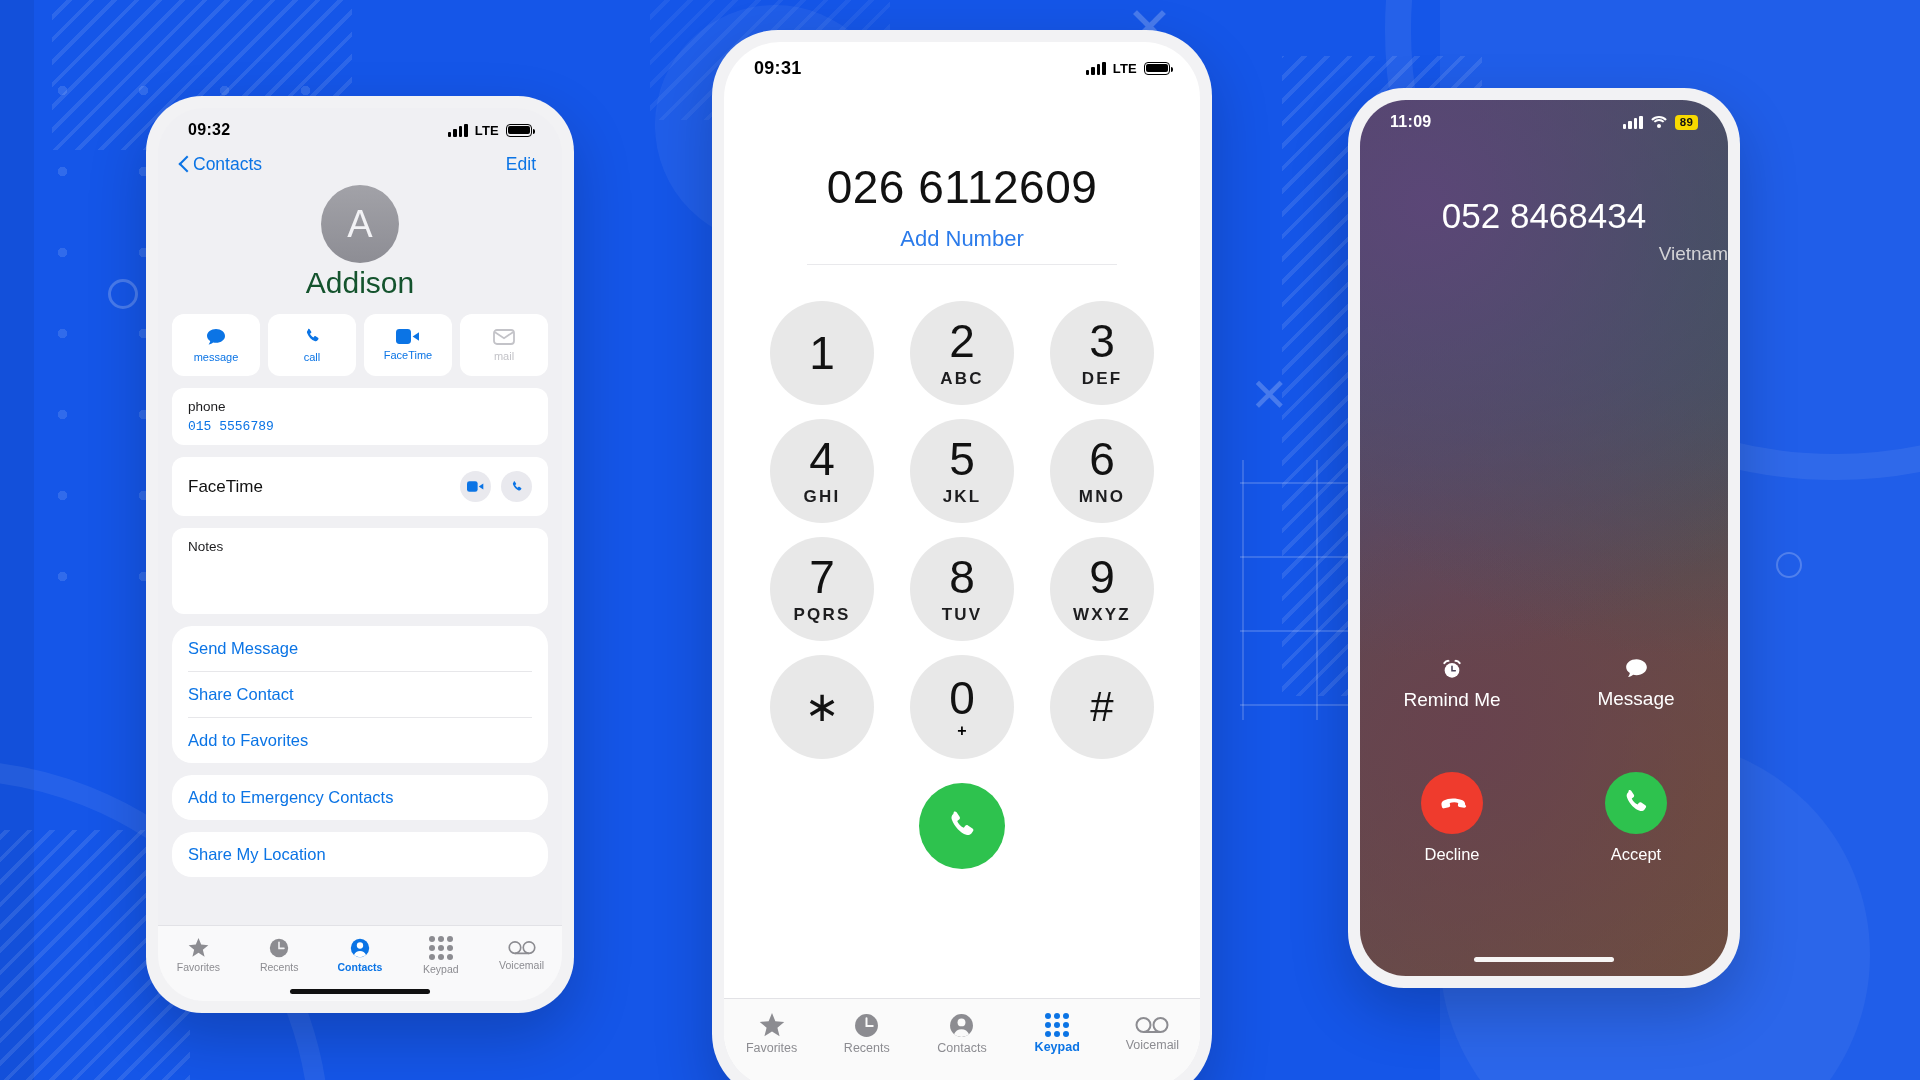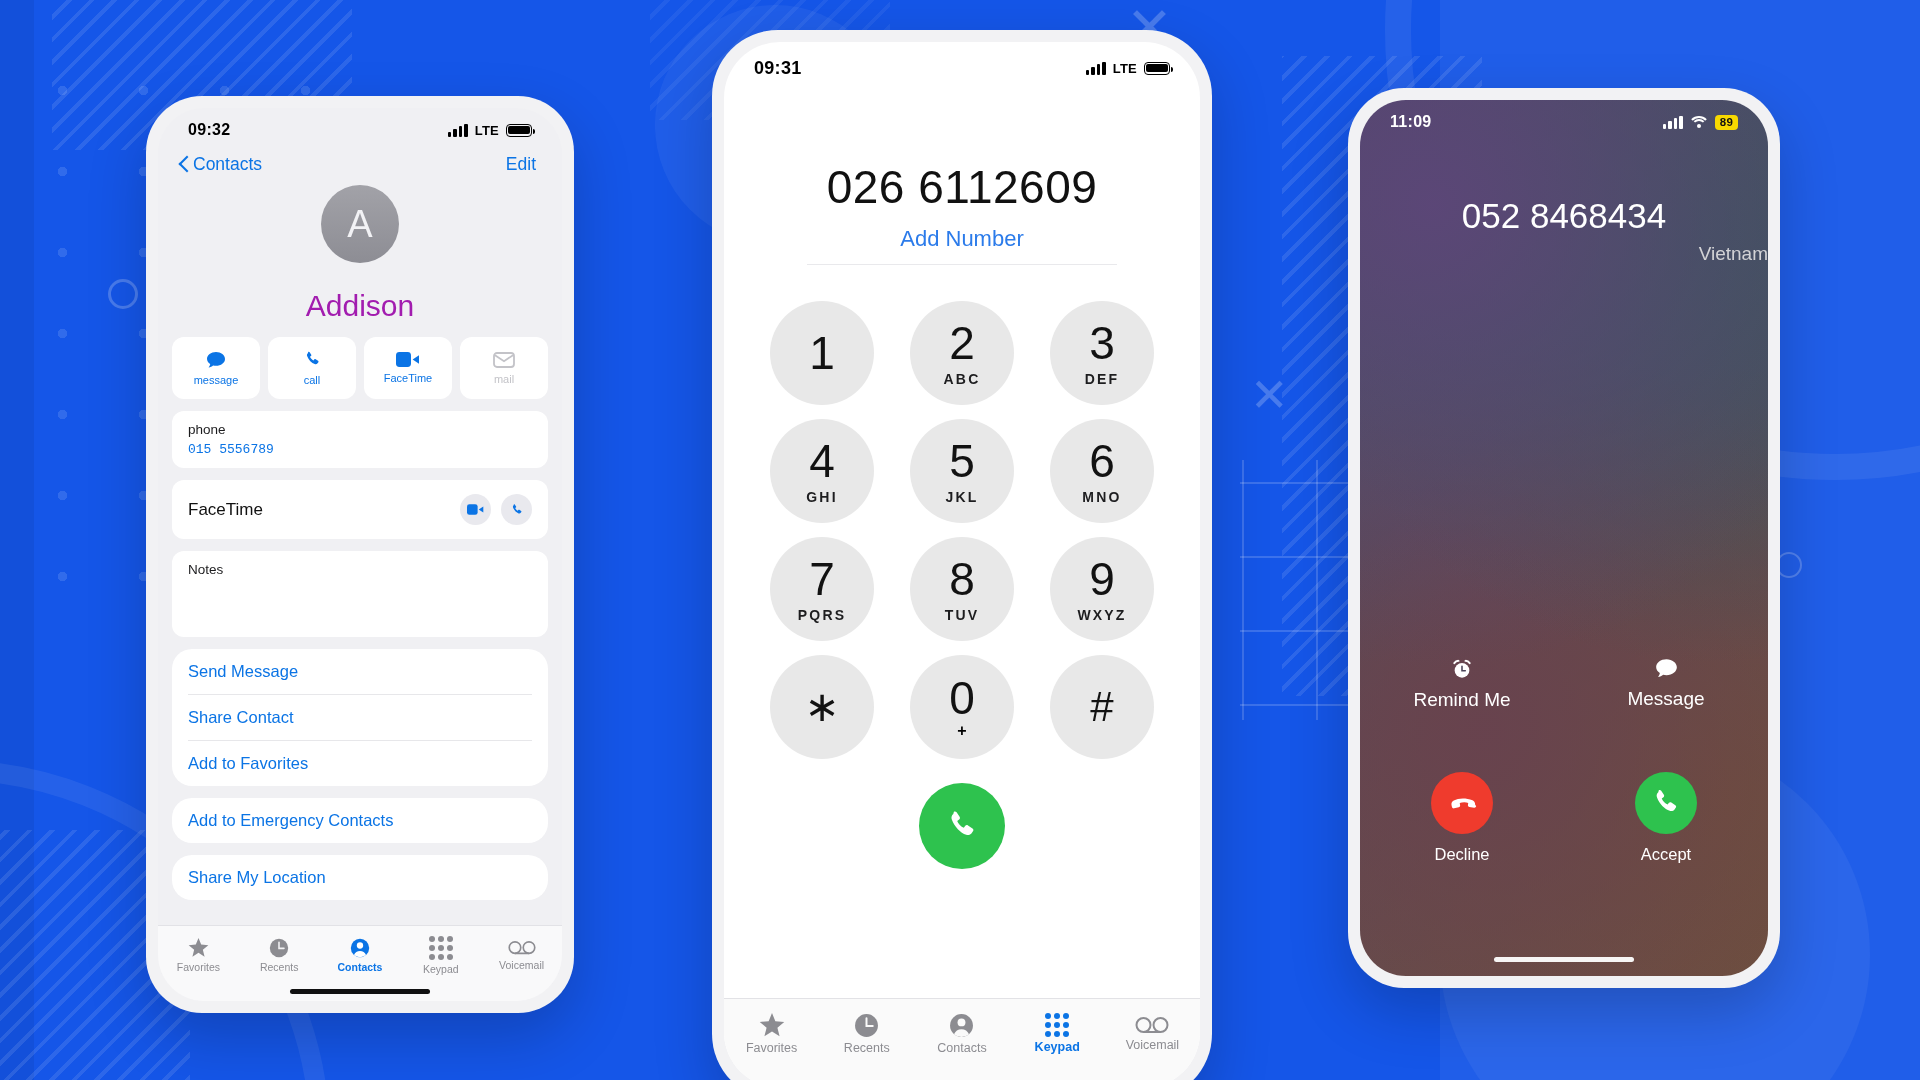--- a/index.html
+++ b/index.html
@@ -100,21 +100,21 @@
     background: #fff;
   }
 
   
   #phone1 { left: 146px; top: 96px; width: 428px; height: 917px; border-radius: 56px; }
   #phone1 .screen { border-radius: 46px; background: #f0f0f3; }
   
   #phone2 { left: 712px; top: 30px; width: 500px; height: 1070px; border-radius: 66px; }
   #phone2 .screen { border-radius: 56px; }
   
-  #phone3 { left: 1348px; top: 88px; width: 432px; height: 900px; border-radius: 56px; }
+  #phone3 { left: 1348px; top: 88px; width: 392px; height: 900px; border-radius: 56px; }
   #phone3 .screen { border-radius: 46px; }
 
   
   .statusbar {
     display: flex; align-items: center; justify-content: space-between;
     padding: 0 30px;
     font-weight: bold;
   }
   .sb-time { letter-spacing: .3px; }
   .sb-right { display: flex; align-items: center; gap: 7px; }
@@ -149,21 +149,21 @@
     transform: rotate(45deg);
   }
   .edit-link { color:#0b74e5; font-size:17.5px; cursor:pointer; }
   .avatar-wrap { text-align:center; margin-top: 10px; }
   .avatar {
     width: 78px; height: 78px; border-radius: 50%;
     background: linear-gradient(180deg,#a2a2a8,#8d8d94);
     margin: 0 auto; color:#f2f2f5; font-size: 38px; font-weight: 400;
     display:flex; align-items:center; justify-content:center;
   }
-  .contact-name { font-size: 30px; font-weight: 400; color:#a21caf; margin-top: 26px; }
+  .contact-name { font-size: 30px; font-weight: 400; color:#14532d; margin-top: 3px; }
   .action-row {
     display: grid; grid-template-columns: repeat(4,1fr); gap: 8px;
     padding: 14px 14px 0 14px;
   }
   .action-card {
     background:#fff; border-radius: 12px; height: 62px;
     display:flex; flex-direction:column; align-items:center; justify-content:center; gap: 5px;
     cursor:pointer;
   }
   .action-card .lbl { font-size: 11px; color:#0b74e5; }
@@ -222,21 +222,21 @@
   .keypad {
     display:grid; grid-template-columns: repeat(3, 104px);
     justify-content:center; gap: 14px 36px; margin-top: 36px;
   }
   .key {
     width: 104px; height: 104px; border-radius: 50%; background:#e8e8e8;
     display:flex; flex-direction:column; align-items:center; justify-content:center;
     cursor:pointer;
   }
   .key .d { font-size: 46px; font-weight: 400; color:#121212; line-height: 1; }
-  .key .s { font-size: 14px; font-weight: 700; letter-spacing: 2.2px; color:#1d1d1f; margin-top: 5px; }
+  .key .s { font-size: 17px; font-weight: 700; letter-spacing: 2.2px; color:#1d1d1f; margin-top: 5px; }
   .key.sym .d { font-size: 42px; }
   .key .plus { font-size: 16px; font-weight:700; margin-top: 1px; }
   .call-btn {
     width: 86px; height: 86px; border-radius: 50%; background:#2ec24e;
     margin: 24px auto 0 auto; display:flex; align-items:center; justify-content:center;
     cursor:pointer;
   }
   #phone2 .tabbar { height: 90px; padding-bottom: 20px; background:#fafafa; }
   #phone2 .tab .tlbl { font-size: 12.5px; }
   .dots9 {

